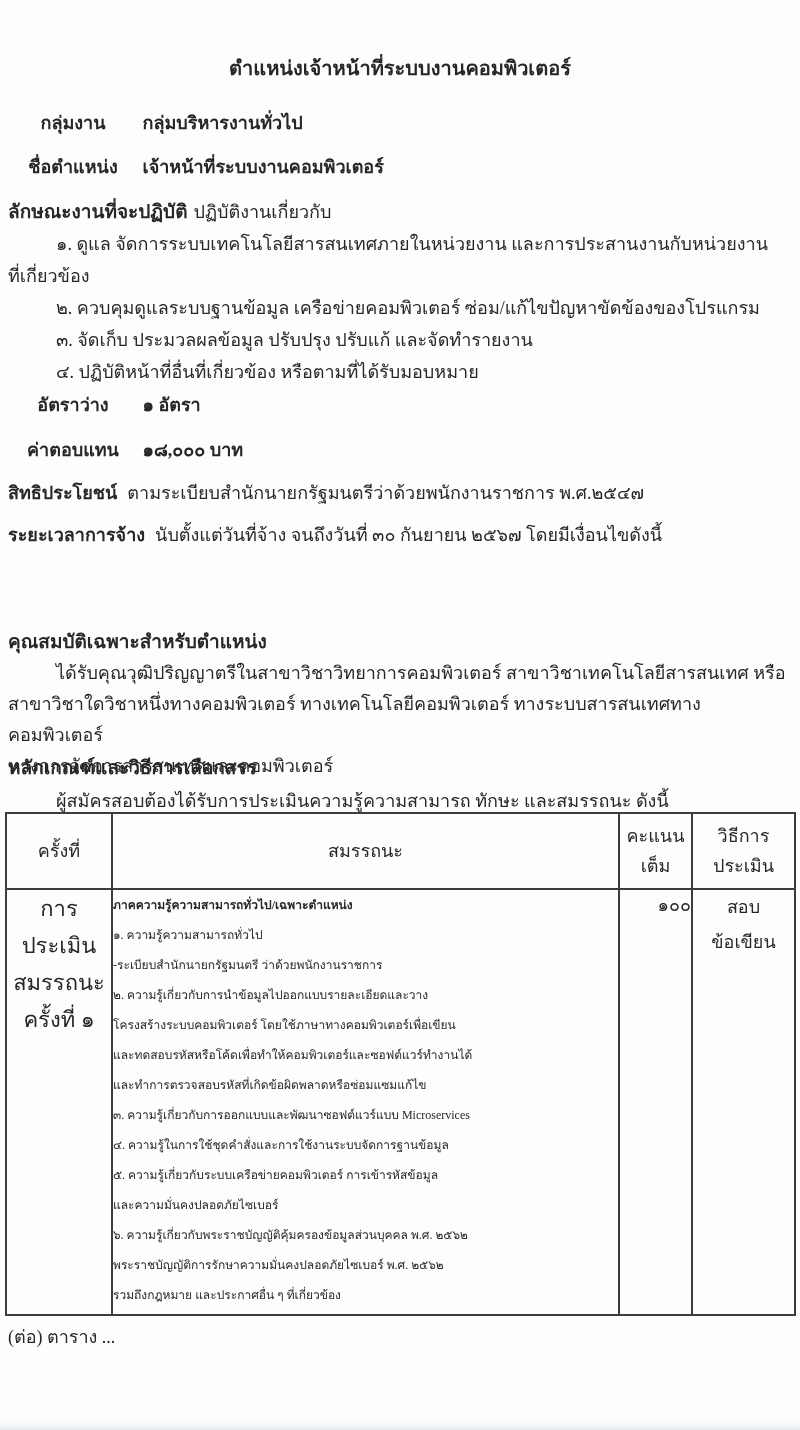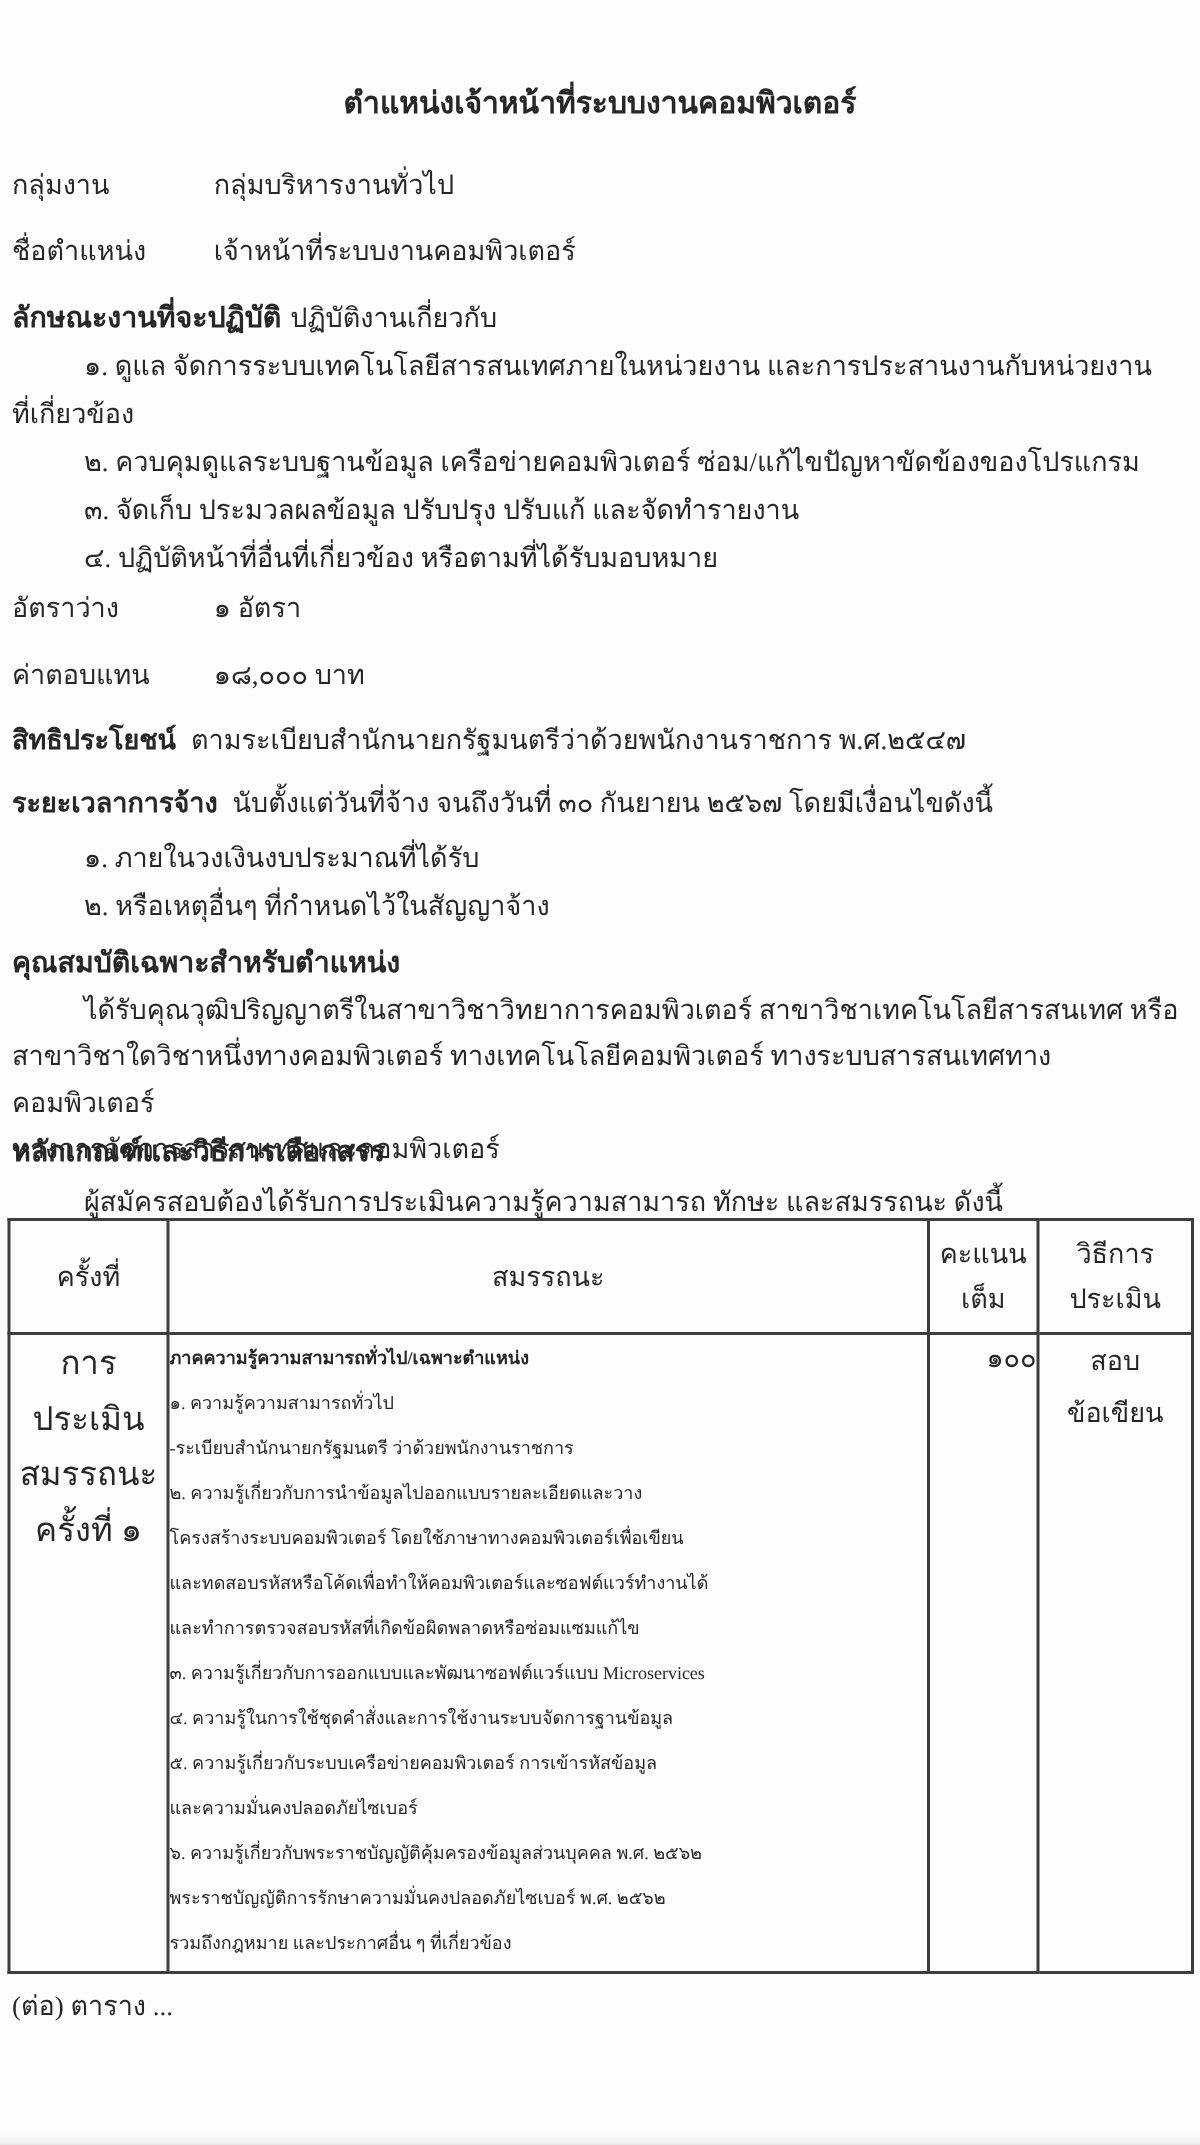--- a/index.html
+++ b/index.html
@@ -16,22 +16,22 @@
   .abs { position: absolute; left: 8px; right: 8px; }
 
   .doc-title {
     top: 52px;
     text-align: center;
     font-weight: bold;
     font-size: 20px;
   }
 
   
-  .row-tab .lab { display: inline-block; width: 130px; font-weight: normal; }
-  .row-tab .val { display: inline-block; }
+  .row-tab .lab { display: inline-block; width: 130px; font-weight: bold; text-align: center; }
+  .row-tab .val { display: inline-block; font-weight: bold; }
 
   
   .row-inline .lab { font-weight: bold; margin-right: 10px; }
 
   .sec-head { font-weight: bold; font-size: 19px; }
   .sec-head .normal { font-weight: normal; font-size: 18px; margin-left: 6px; }
 
   .line { line-height: 32px; }
   .indent { padding-left: 48px; }
   .qual-line { line-height: 31px; }
@@ -128,24 +128,20 @@
   </div>
 
   <div class="abs row-inline" style="top:478px;">
     <span class="lab">สิทธิประโยชน์</span><span>ตามระเบียบสำนักนายกรัฐมนตรีว่าด้วยพนักงานราชการ พ.ศ.๒๕๔๗</span>
   </div>
 
   <div class="abs row-inline" style="top:520px;">
     <span class="lab">ระยะเวลาการจ้าง</span><span>นับตั้งแต่วันที่จ้าง จนถึงวันที่ ๓๐ กันยายน ๒๕๖๗ โดยมีเงื่อนไขดังนี้</span>
   </div>
 
-  <div class="abs" style="top:556px;">
-    <div class="line indent">๑. ภายในวงเงินงบประมาณที่ได้รับ</div>
-    <div class="line indent">๒. หรือเหตุอื่นๆ ที่กำหนดไว้ในสัญญาจ้าง</div>
-  </div>
 
   <div class="abs sec-head" style="top:626px;">คุณสมบัติเฉพาะสำหรับตำแหน่ง</div>
 
   <div class="abs" style="top:658px;">
     <div class="qual-line indent">ได้รับคุณวุฒิปริญญาตรีในสาขาวิชาวิทยาการคอมพิวเตอร์ สาขาวิชาเทคโนโลยีสารสนเทศ หรือ</div>
     <div class="qual-line">สาขาวิชาใดวิชาหนึ่งทางคอมพิวเตอร์ ทางเทคโนโลยีคอมพิวเตอร์ ทางระบบสารสนเทศทางคอมพิวเตอร์</div>
     <div class="qual-line">ทางการจัดการสารสนเทศและคอมพิวเตอร์</div>
   </div>
 
   <div class="abs sec-head" style="top:752px;">หลักเกณฑ์และวิธีการเลือกสรร</div>

